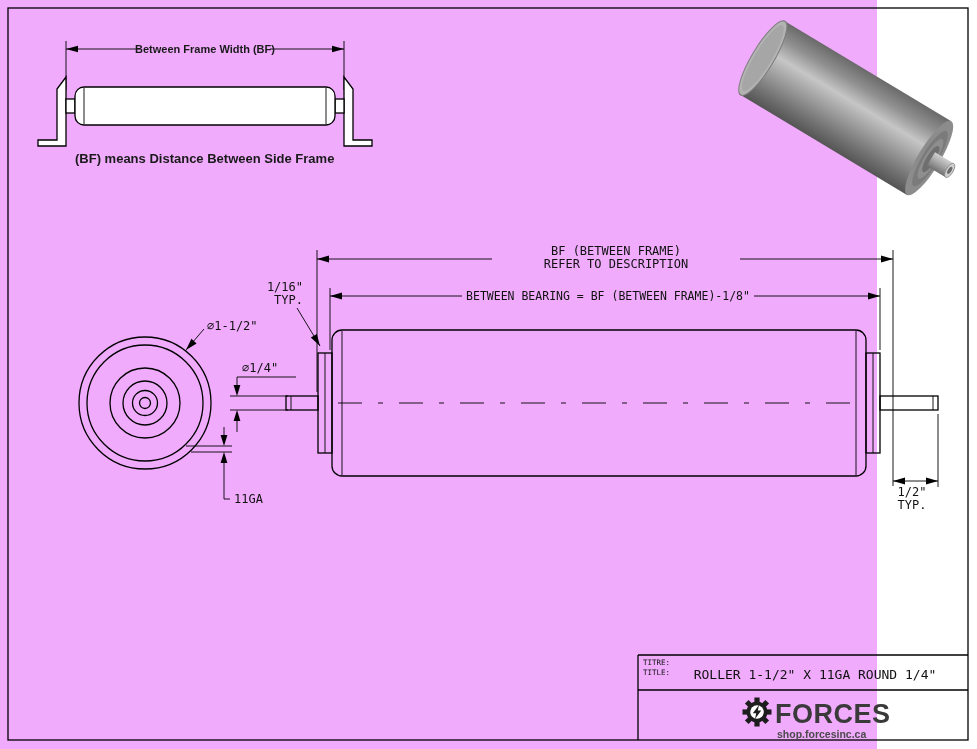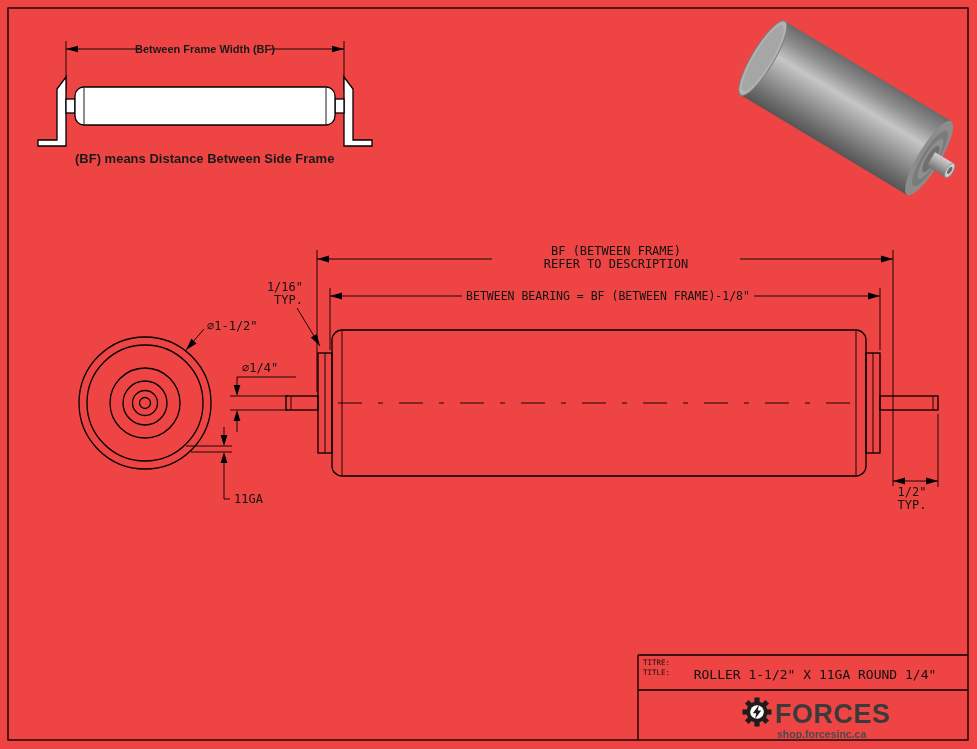--- a/index.html
+++ b/index.html
@@ -1,16 +1,16 @@
 <!DOCTYPE html>
 <html><head>
 <meta charset="utf-8">
 <style>
   html,body{margin:0;padding:0;background:#fff;width:977px;height:749px;overflow:hidden}
-  .sheet{position:relative;width:977px;height:749px;background:#ef4444}
+  .sheet{position:relative;width:877px;height:749px;background:#f0abfc}
   svg text{user-select:none}
   .ln{stroke:#000;stroke-width:1.3;fill:none}
   .fillw{fill:#fff;stroke:#000;stroke-width:1.3}
   .thin{stroke:#000;stroke-width:0.9;fill:none}
   .arw{fill:#000;stroke:none}
   .cad{font-family:"DejaVu Sans Mono","Liberation Mono",monospace;font-size:12px;fill:#111}
   .cad-s{font-size:11.5px}
   .cad-xs{font-size:7.5px}
   .bold-sans{font-family:"Liberation Sans","DejaVu Sans",sans-serif;font-weight:bold;fill:#1a1a1a}
   .inset-dim{font-size:11px}

